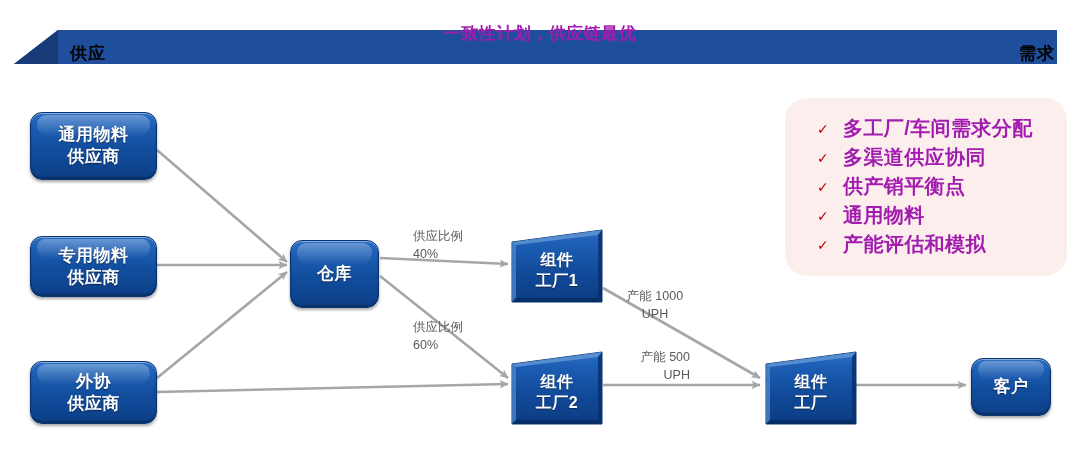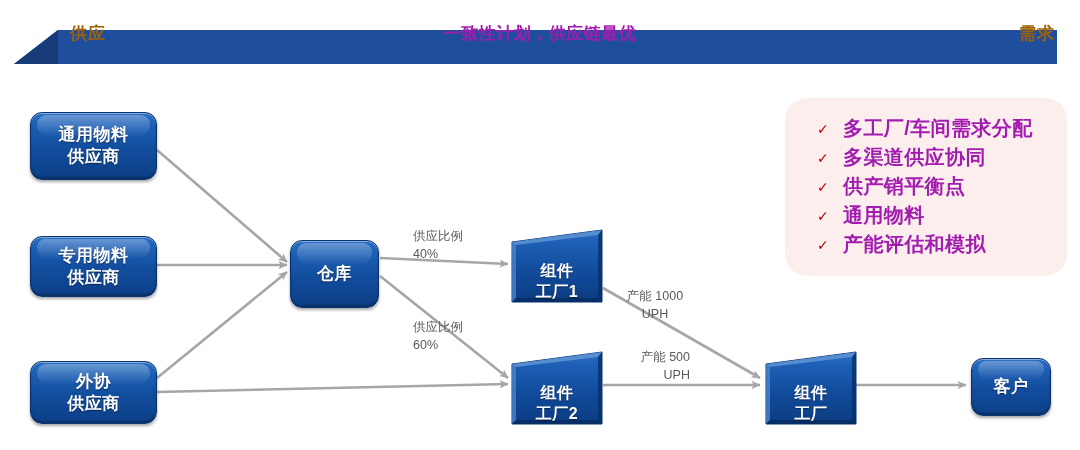--- a/index.html
+++ b/index.html
@@ -8,22 +8,22 @@
     background:#ffffff;
     font-family:"Liberation Sans","DejaVu Sans",sans-serif;
     overflow:hidden;
     position:relative;
   }
   #stage{position:absolute;left:0;top:0;width:1080px;height:450px;}
 
   
   .hdr-svg{position:absolute;left:0;top:0;width:1080px;height:80px;}
   .hdr-label{
-    position:absolute;font-size:17px;font-weight:bold;color:#a16207;
-    letter-spacing:1px;white-space:nowrap;
+    position:absolute;font-size:17px;font-weight:bold;color:#000000;
+    letter-spacing:1px;white-space:nowrap;margin-top:20px;
   }
   #hdr-left{left:70px;top:22px;}
   #hdr-right{right:25px;top:22px;}
   #hdr-title{
     position:absolute;left:0;right:0;top:22px;text-align:center;
     font-size:17px;font-weight:bold;color:#a21caf;letter-spacing:.5px;
   }
 
   
   #wires{position:absolute;left:0;top:0;width:1080px;height:450px;}
@@ -50,21 +50,21 @@
     background:linear-gradient(to bottom,rgba(255,255,255,.30),rgba(255,255,255,0));
     pointer-events:none;
   }
   .node span{position:relative;z-index:2;}
 
   
   .mnode{position:absolute;}
   .mnode svg{position:absolute;left:0;top:0;overflow:visible;}
   .mnode .mlabel{
     position:absolute;left:0;right:0;bottom:0;top:0;
-    display:flex;align-items:flex-end;justify-content:center;
+    display:flex;align-items:center;justify-content:center;
     color:#fff;font-size:16px;font-weight:bold;line-height:1.28;
     text-align:center;letter-spacing:.5px;
     text-shadow:0 1px 1px rgba(0,0,0,.45);
     padding-top:9px;box-sizing:border-box;
   }
 
   
   .elabel{
     position:absolute;color:#595959;font-size:12.5px;line-height:1.45;
     white-space:nowrap;

